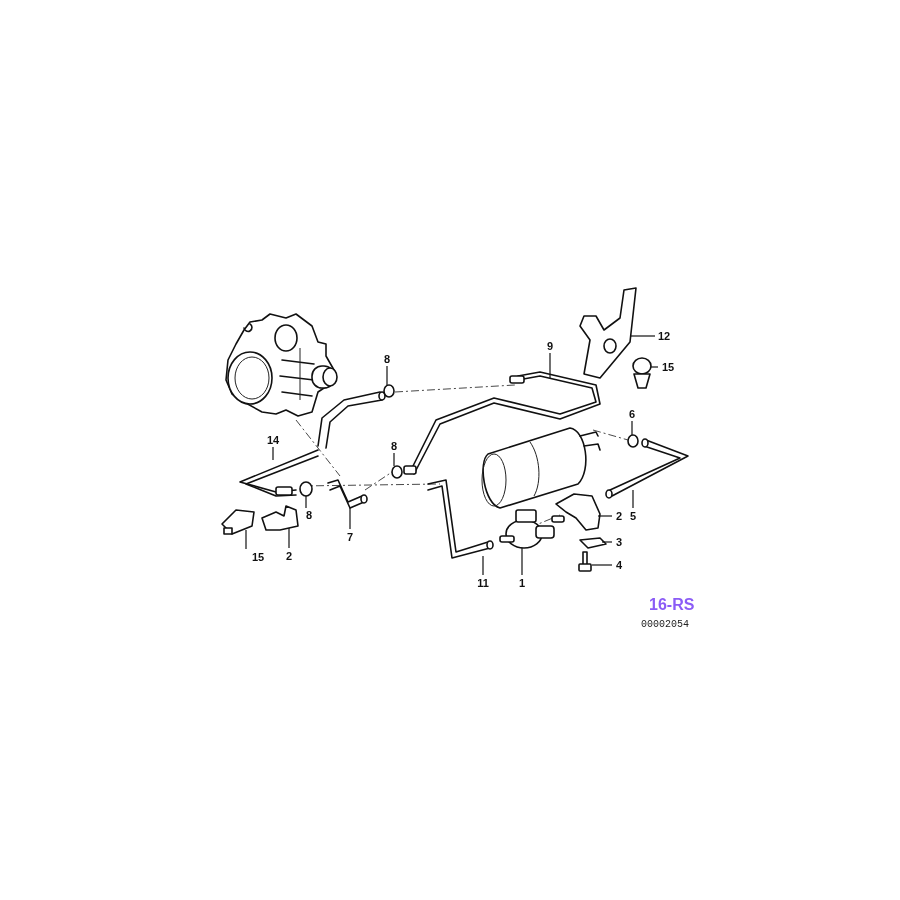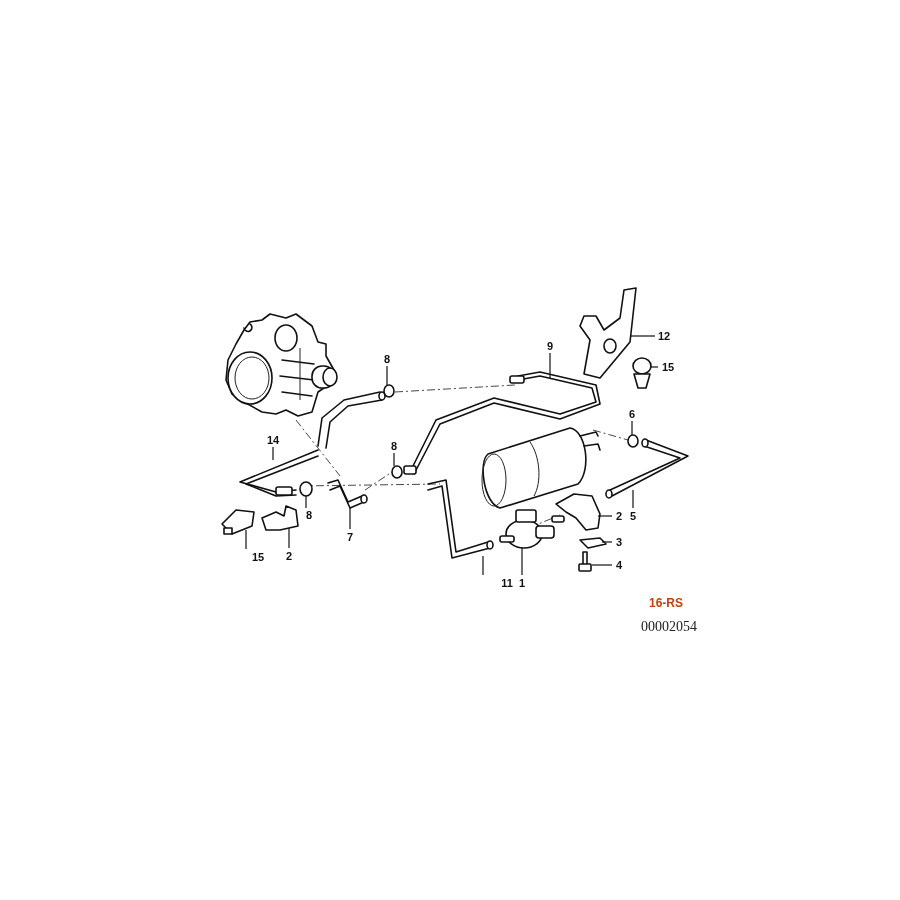--- a/index.html
+++ b/index.html
@@ -4,22 +4,22 @@
   <style>
     html, body { margin: 0; padding: 0; background: #ffffff; }
     body { width: 900px; height: 900px; position: relative; overflow: hidden; font-family: "Liberation Sans", sans-serif; }
     #diagram { position: absolute; left: 0; top: 0; width: 900px; height: 900px; }
     .part { fill: none; stroke: #111; stroke-width: 1.6; stroke-linejoin: round; stroke-linecap: round; }
     .part-fill { fill: #fff; stroke: #111; stroke-width: 1.6; stroke-linejoin: round; }
     .thin { fill: none; stroke: #222; stroke-width: 1; }
     .leader { stroke: #111; stroke-width: 1.2; fill: none; }
     .dash { stroke: #333; stroke-width: 0.9; fill: none; stroke-dasharray: 8 3 2 3; }
     .callout { position: absolute; font-size: 11px; font-weight: bold; color: #111; line-height: 1; transform: translate(-50%, -50%); white-space: nowrap; }
-    .ref { position: absolute; font-size: 12px; font-weight: bold; color: #c2410c; }
-    .code { position: absolute; font-size: 14px; color: #222; font-family: Liberation Serif, serif; text-align: center; }
+    .ref { position: absolute; font-size: 16px; font-weight: bold; color: #8b5cf6; }
+    .code { position: absolute; font-size: 10px; color: #222; font-family: Liberation Mono, monospace; text-align: center; }
   </style>
 </head>
 <body>
 
 <svg id="diagram" viewBox="0 0 900 900" xmlns="http://www.w3.org/2000/svg">
 
   <g>
     <path class="part-fill" d="M244,330 L250,322 L262,320 L270,314 L286,318 L296,314 L312,326 L318,342 L326,344 L326,356 L334,370 L330,384 L318,392 L312,412 L298,416 L286,410 L276,414 L262,412 L244,402 L232,394 L226,380 L228,360 L236,344 Z"></path>
     <ellipse class="part-fill" cx="250" cy="378" rx="22" ry="26"></ellipse>
     <ellipse class="thin" cx="252" cy="378" rx="17" ry="21"></ellipse>
@@ -149,20 +149,20 @@
 <div class="callout" style="left:619px;top:542px;">3</div>
 <div class="callout" style="left:619px;top:565px;">4</div>
 <div class="callout" style="left:633px;top:516px;">5</div>
 <div class="callout" style="left:632px;top:414px;">6</div>
 <div class="callout" style="left:350px;top:537px;">7</div>
 <div class="callout" style="left:387px;top:359px;">8</div>
 <div class="callout" style="left:394px;top:446px;">8</div>
 <div class="callout" style="left:309px;top:515px;">8</div>
 <div class="callout" style="left:550px;top:346px;">9</div>
 <div class="callout" style="left:273px;top:440px;">14</div>
-<div class="callout" style="left:483px;top:583px;margin-left:24px;">11</div>
+<div class="callout" style="left:483px;top:583px;">11</div>
 <div class="callout" style="left:664px;top:336px;">12</div>
 <div class="callout" style="left:668px;top:367px;">15</div>
 <div class="callout" style="left:289px;top:556px;">2</div>
 <div class="callout" style="left:246px;top:557px;margin-left:12px;">15</div>
 
 <div class="ref" style="left:649px;top:596px;">16-RS</div>
 <div class="code" style="left:641px;top:619px;">00002054</div>
 
 </body></html>

